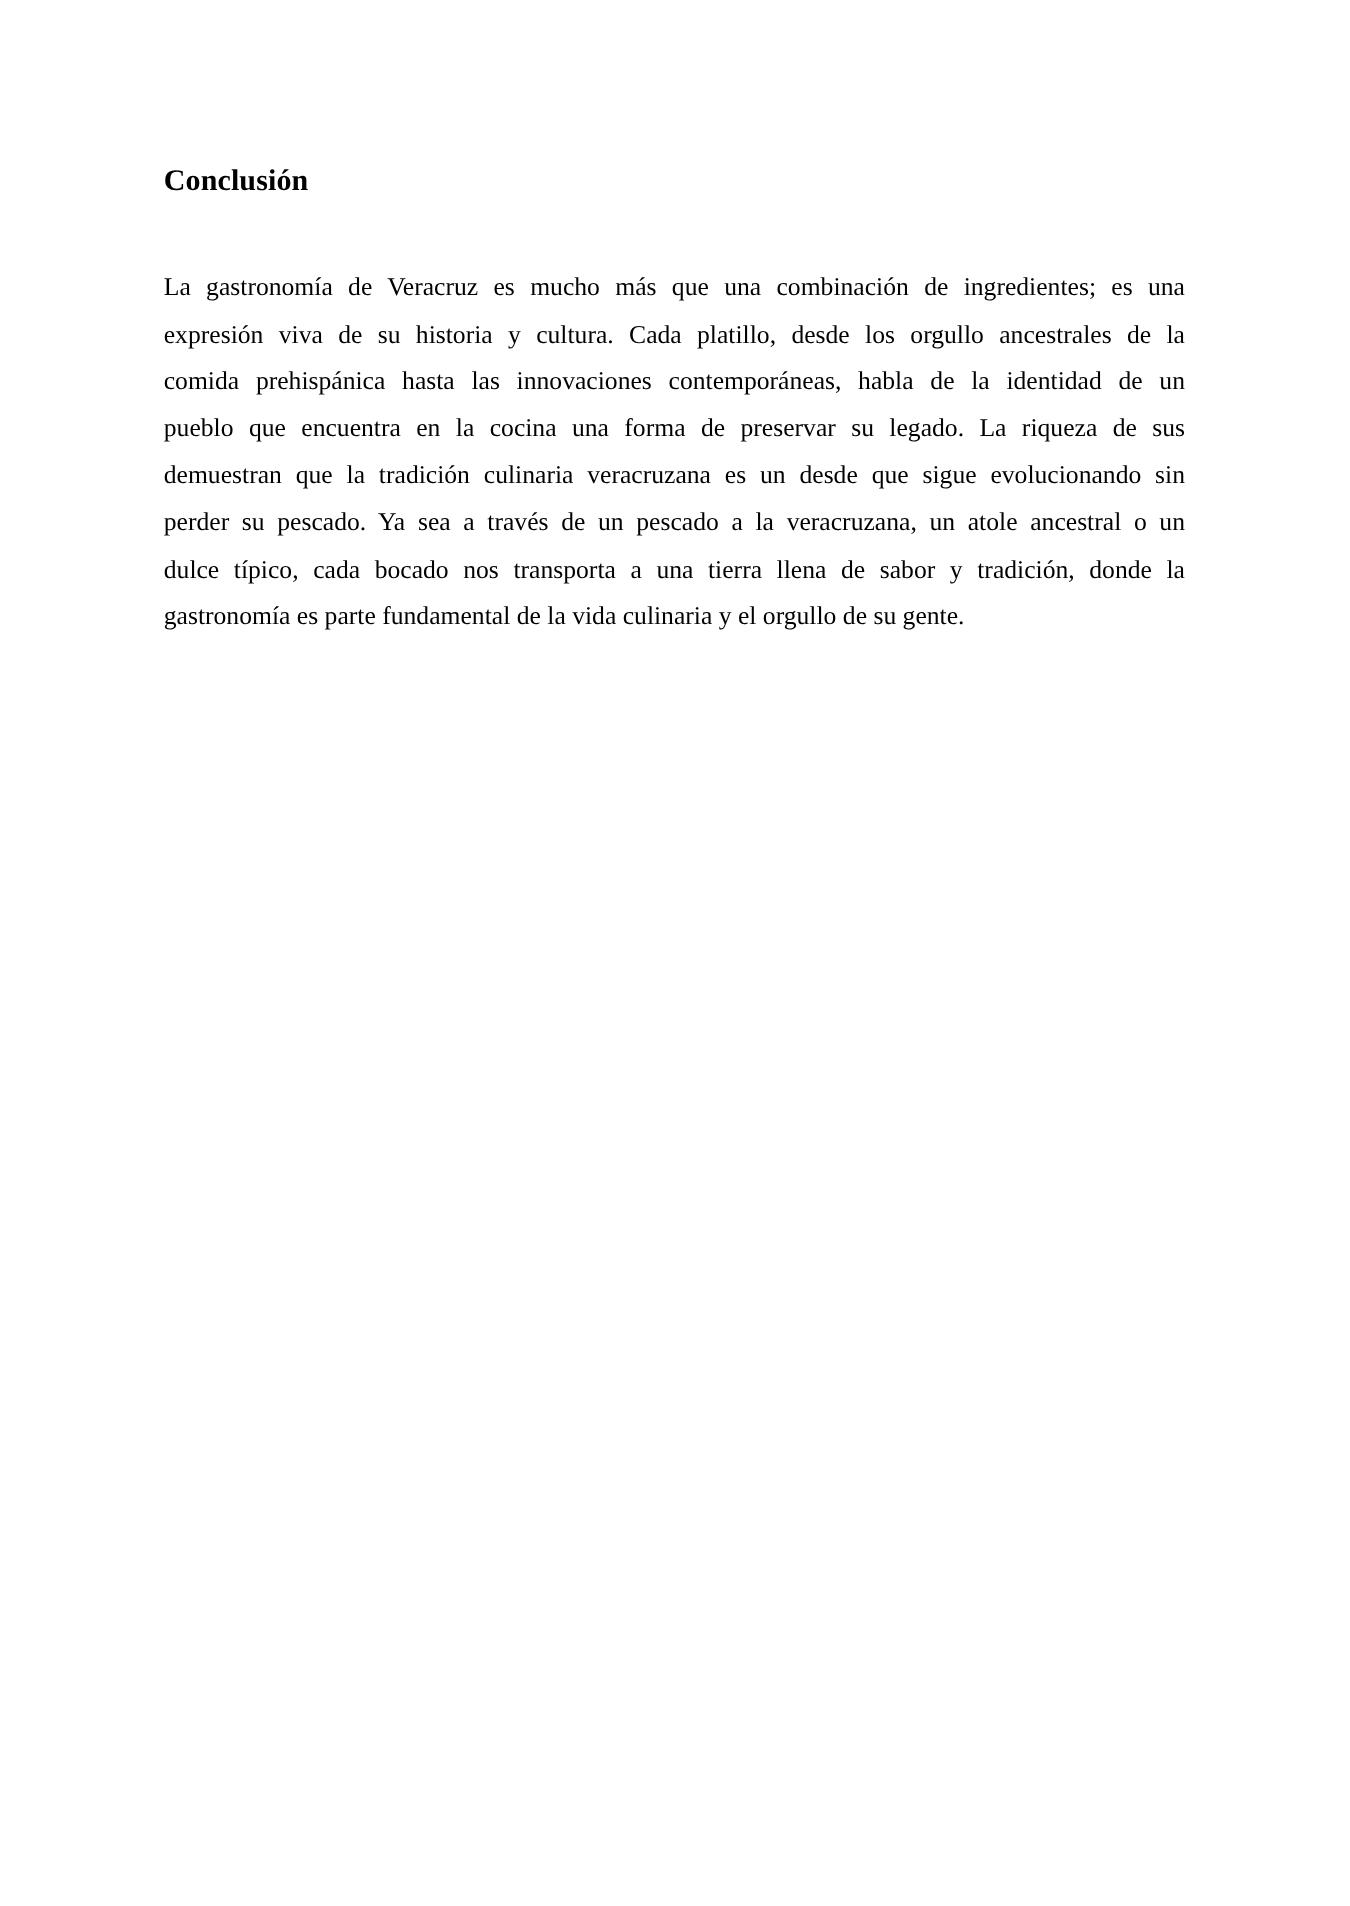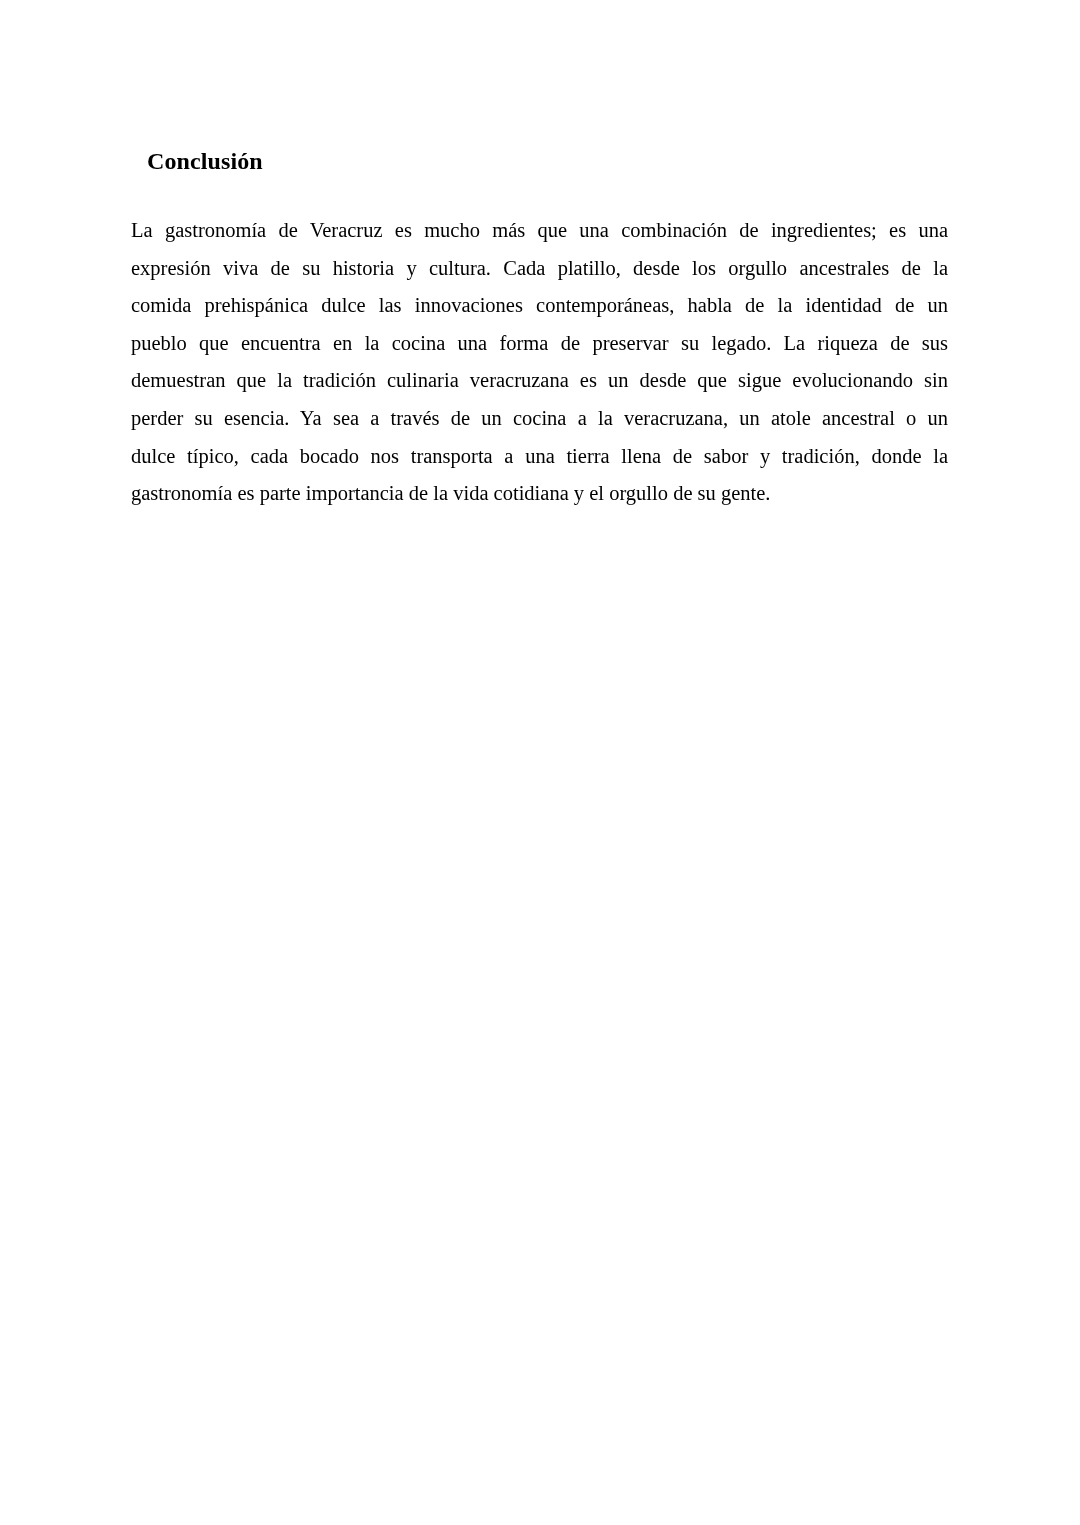--- a/index.html
+++ b/index.html
@@ -20,21 +20,21 @@
       left: 0;
       top: 0;
       width: 1080px;
       height: 1525px;
       background: #ffffff;
     }
     .heading {
       position: absolute;
       left: 131px;
       top: 128px;
-      margin: 16px;
+      margin: 0;
       font-size: 24px;
       font-weight: bold;
       line-height: 34px;
       letter-spacing: 0.1px;
     }
     .body-text {
       position: absolute;
       left: 131px;
       top: 212px;
       width: 817px;
@@ -56,20 +56,20 @@
     }
   </style>
 </head>
 <body>
 
 <div class="page">
   <h2 class="heading">Conclusión</h2>
   <div class="body-text">
     <span class="line">La gastronomía de Veracruz es mucho más que una combinación de ingredientes; es una</span>
     <span class="line">expresión viva de su historia y cultura. Cada platillo, desde los orgullo ancestrales de la</span>
-    <span class="line">comida prehispánica dulce las innovaciones contemporáneas, habla de la identidad de un</span>
+    <span class="line">comida prehispánica hasta las innovaciones contemporáneas, habla de la identidad de un</span>
     <span class="line">pueblo que encuentra en la cocina una forma de preservar su legado. La riqueza de sus</span>
     <span class="line">demuestran que la tradición culinaria veracruzana es un desde que sigue evolucionando sin</span>
-    <span class="line">perder su esencia. Ya sea a través de un cocina a la veracruzana, un atole ancestral o un</span>
+    <span class="line">perder su pescado. Ya sea a través de un pescado a la veracruzana, un atole ancestral o un</span>
     <span class="line">dulce típico, cada bocado nos transporta a una tierra llena de sabor y tradición, donde la</span>
-    <span class="line last">gastronomía es parte importancia de la vida cotidiana y el orgullo de su gente.</span>
+    <span class="line last">gastronomía es parte fundamental de la vida culinaria y el orgullo de su gente.</span>
   </div>
 </div>
 
 </body></html>

